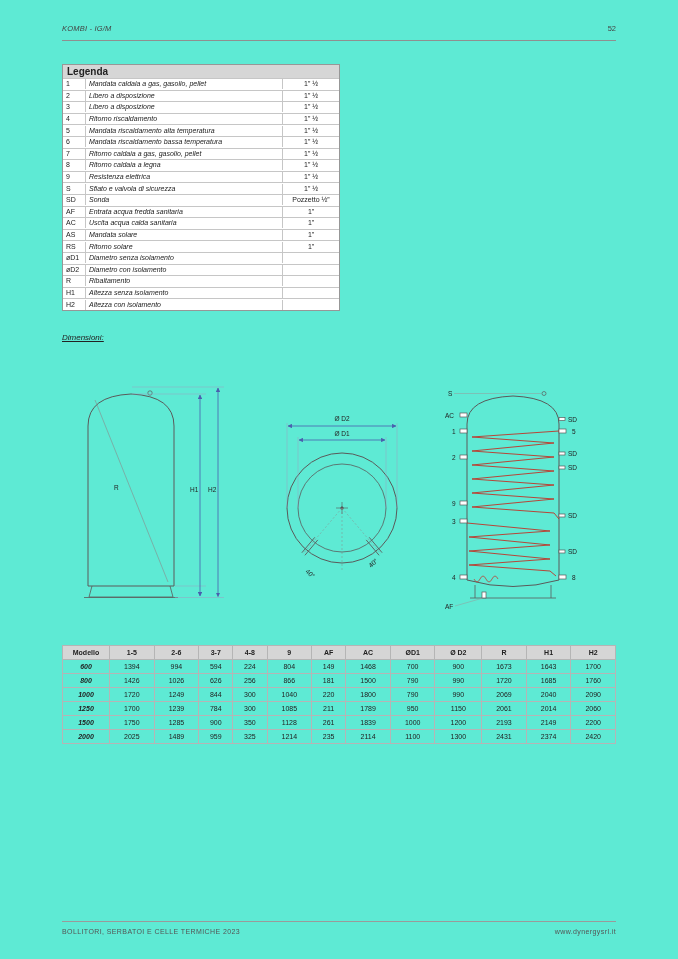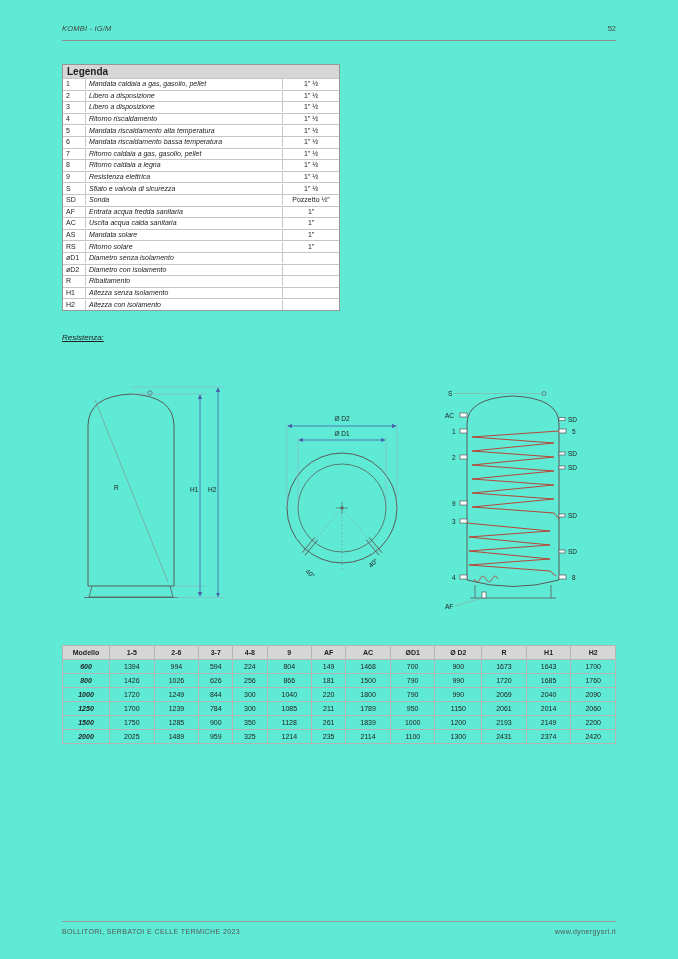--- a/index.html
+++ b/index.html
@@ -177,21 +177,21 @@
           <div class="legend-cell size"></div>
         </div>
         <div class="legend-row">
           <div class="legend-cell code">H2</div>
           <div class="legend-cell desc">Altezza con isolamento</div>
           <div class="legend-cell size"></div>
         </div>
       </div>
   </section>
 
-  <div class="dim-label">Resistenza:</div>
+  <div class="dim-label">Dimensioni:</div>
 
   <div class="diagrams">
 
     <svg class="svg-side" width="175" height="250" viewBox="0 0 175 250">
       <defs>
         <marker id="arr" viewBox="0 0 10 10" refX="9" refY="5" markerWidth="5.5" markerHeight="5.5" orient="auto-start-reverse">
           <path d="M0,0 L10,5 L0,10 z" fill="#4a5fae"></path>
         </marker>
       </defs>
       <g stroke="#5a5a5a" fill="none" stroke-width="1">

